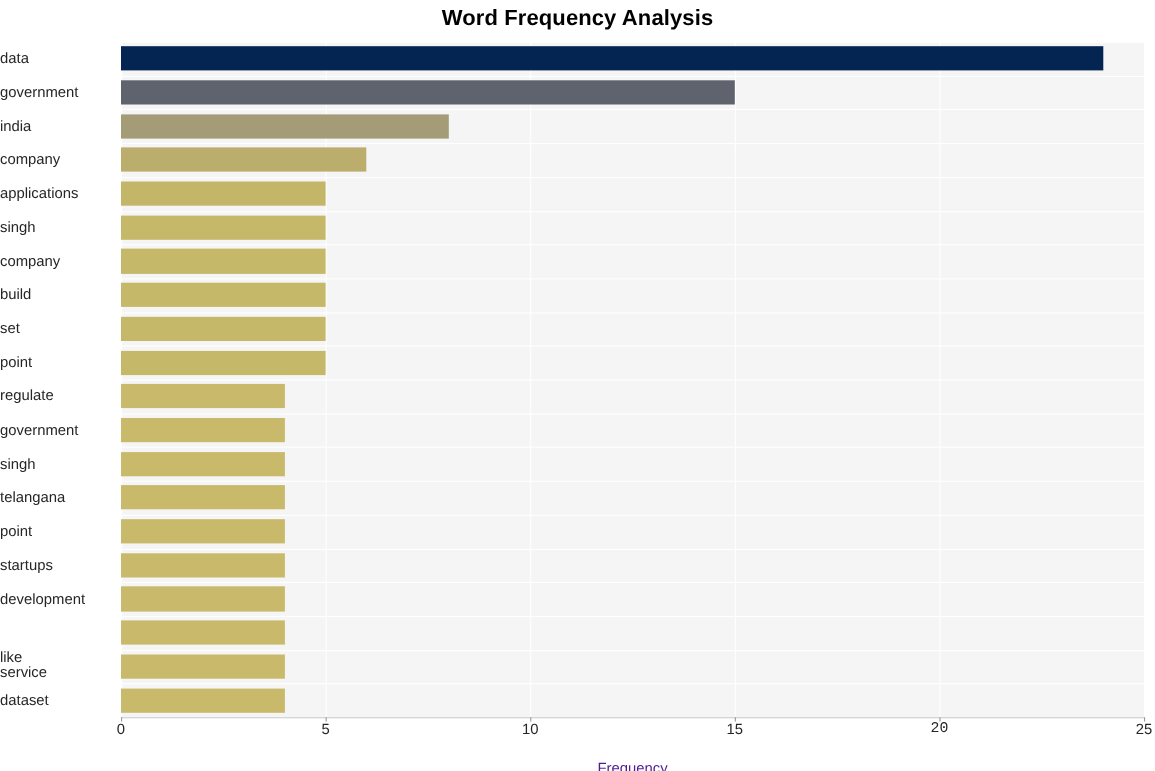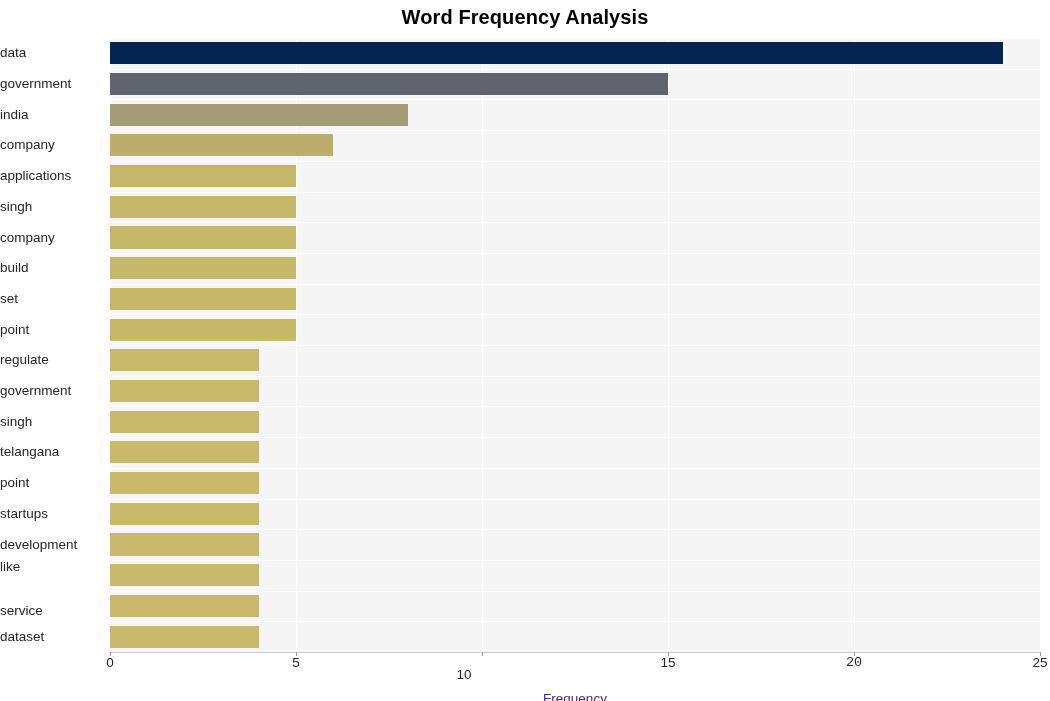--- a/index.html
+++ b/index.html
@@ -205,33 +205,33 @@
       <div class="ytick-label" style="top: 223.25px;">build</div>
       <div class="ytick-label" style="top: 253.95px;">set</div>
       <div class="ytick-label" style="top: 284.65px;">point</div>
       <div class="ytick-label" style="top: 315.35px;">regulate</div>
       <div class="ytick-label" style="top: 346.05px;">government</div>
       <div class="ytick-label" style="top: 376.75px;">singh</div>
       <div class="ytick-label" style="top: 407.45px;">telangana</div>
       <div class="ytick-label" style="top: 438.15px; padding-left: 16px;">point</div>
       <div class="ytick-label" style="top: 468.85px;">startups</div>
       <div class="ytick-label" style="top: 499.55px; padding-left: 44px;">development</div>
-      <div class="ytick-label" style="top: 522px;">like</div>
+      <div class="ytick-label" style="top: 553px;">like</div>
       <div class="ytick-label" style="top: 566px;">service</div>
       <div class="ytick-label" style="top: 591.65px;">dataset</div>
     </div>
 
   <div id="xaxis-line"></div>
   <div id="xticks">
       <div class="xtick-mark" style="left: 110px;"></div>
       <div class="xtick-label" style="left: 110px;">0</div>
       <div class="xtick-mark" style="left: 296px;"></div>
       <div class="xtick-label" style="left: 296px;">5</div>
       <div class="xtick-mark" style="left: 482px;"></div>
-      <div class="xtick-label" style="left: 464px; margin-top: 12px;">10</div>
+      <div class="xtick-label" style="left: 482px;">10</div>
       <div class="xtick-mark" style="left: 668px;"></div>
       <div class="xtick-label" style="left: 668px;">15</div>
       <div class="xtick-mark" style="left: 854px;"></div>
       <div class="xtick-label" style="left: 854px; font-family: Liberation Mono, monospace;">20</div>
       <div class="xtick-mark" style="left: 1040px;"></div>
       <div class="xtick-label" style="left: 1040px;">25</div>
     </div>
 
   <div id="xaxis-title">Frequency</div>
 

